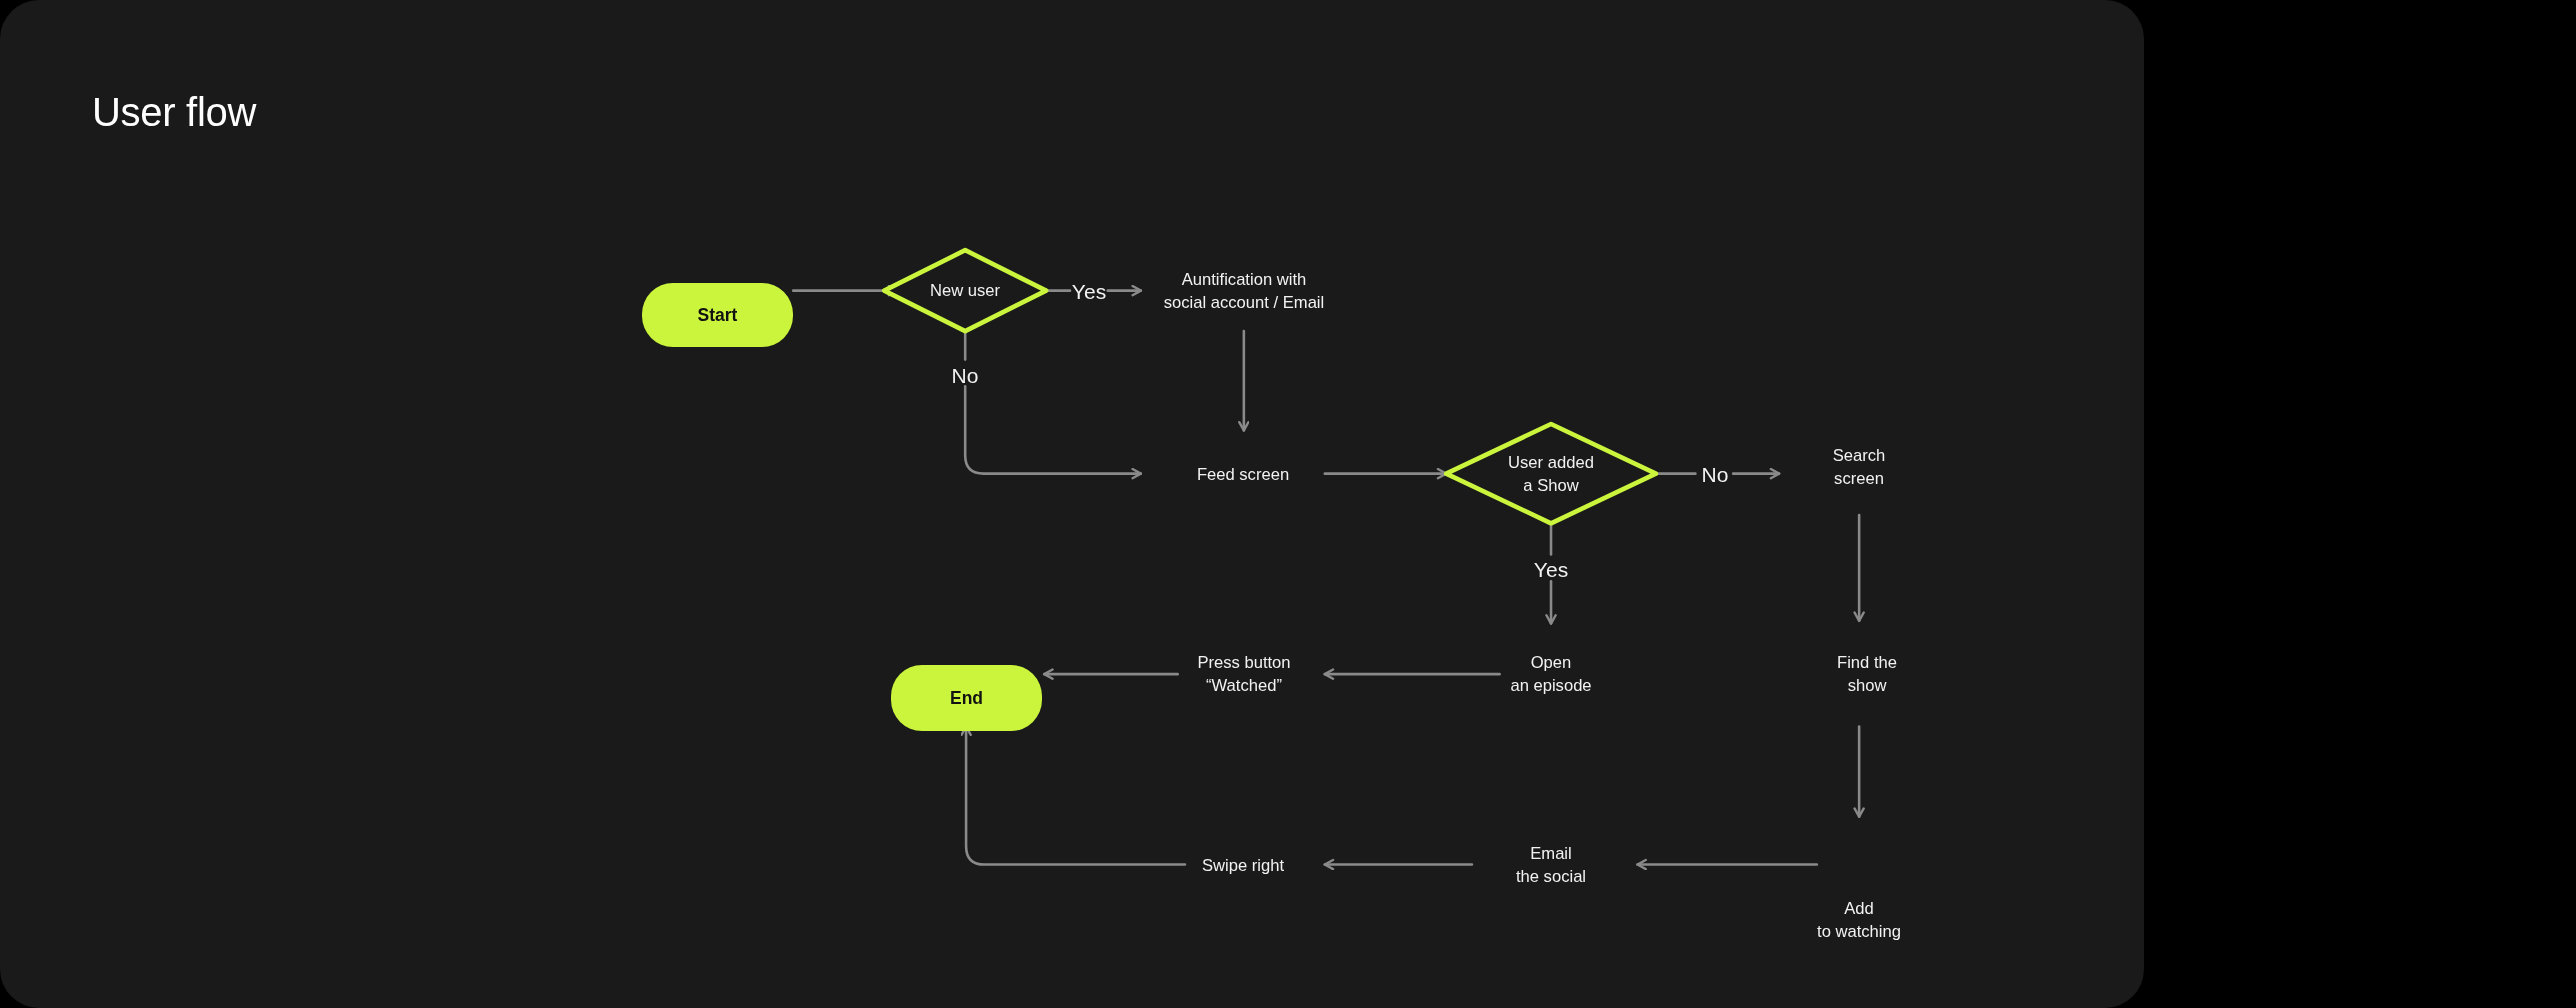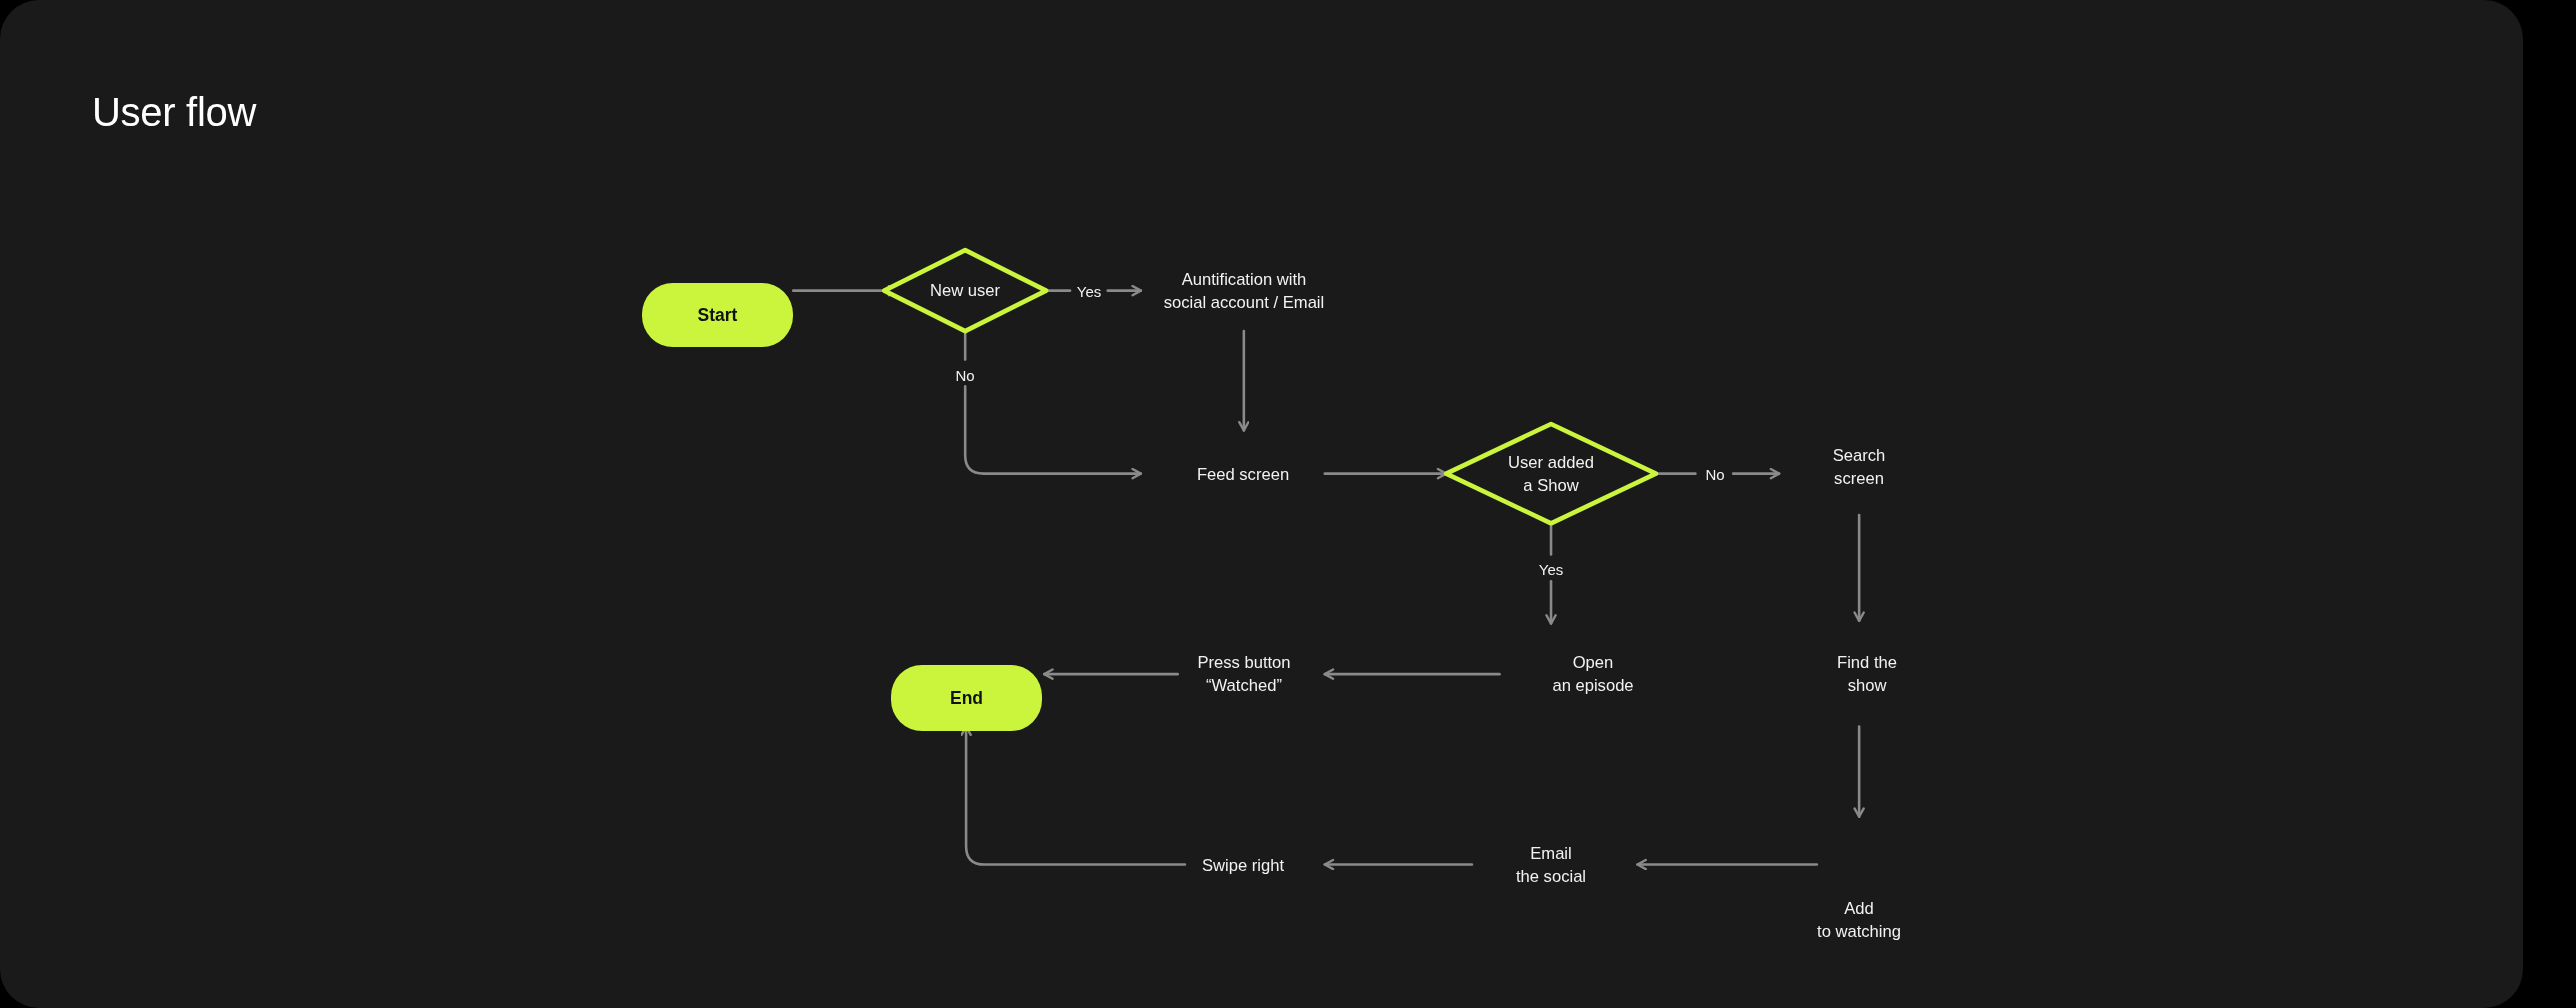--- a/index.html
+++ b/index.html
@@ -8,21 +8,21 @@
     background: #000000;
   }
   body {
     width: 2576px;
     height: 1008px;
     overflow: hidden;
     font-family: "Liberation Sans", sans-serif;
   }
   #canvas {
     position: relative;
-    width: 2523px;
+    width: 2144px;
     height: 1008px;
     background: #1a1a1a;
     border-radius: 39px;
     overflow: hidden;
   }
   #page-title {
     position: absolute;
     left: 92px;
     top: 90px;
     font-size: 40px;
@@ -71,21 +71,21 @@
     color: #f2f2f2;
     font-size: 16.6px;
     line-height: 23px;
     text-align: center;
     white-space: nowrap;
     transform: translate(-50%, -50%);
   }
   .edge-label {
     position: absolute;
     color: #f2f2f2;
-    font-size: 15px;
+    font-size: 21px;
     line-height: 23px;
     white-space: nowrap;
     transform: translate(-50%, -50%);
   }
 </style>
 </head>
 <body>
 
 <div id="canvas">
 
@@ -183,21 +183,21 @@
   <div class="text-node" style="left:1859px; top:674px;margin-left:8px;">
     <span>Find the</span>
     <span>show</span>
   </div>
 
   <div class="text-node" style="left:1859px; top:872px;margin-top:48px;">
     <span>Add</span>
     <span>to watching</span>
   </div>
 
-  <div class="text-node" style="left:1551px; top:674px;margin-left:42px;">
+  <div class="text-node" style="left:1551px; top:674px;">
     <span>Open</span>
     <span>an episode</span>
   </div>
 
   <div class="text-node" style="left:1244px; top:674px;">
     <span>Press button</span>
     <span>“Watched”</span>
   </div>
 
   <div class="text-node" style="left:1551px; top:865px;">

